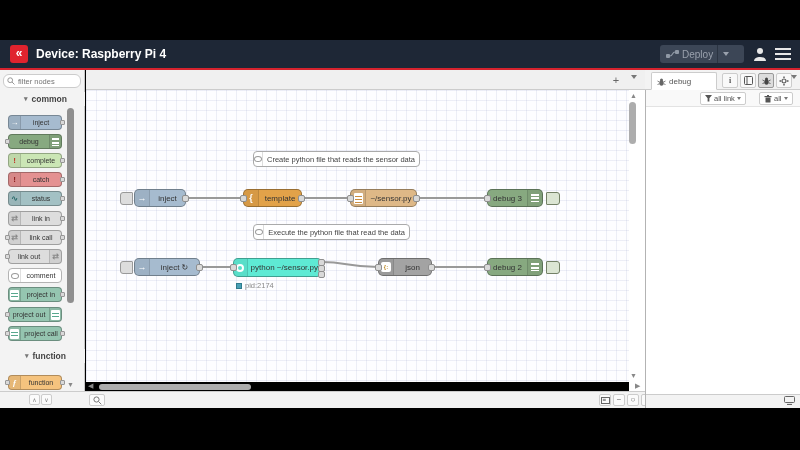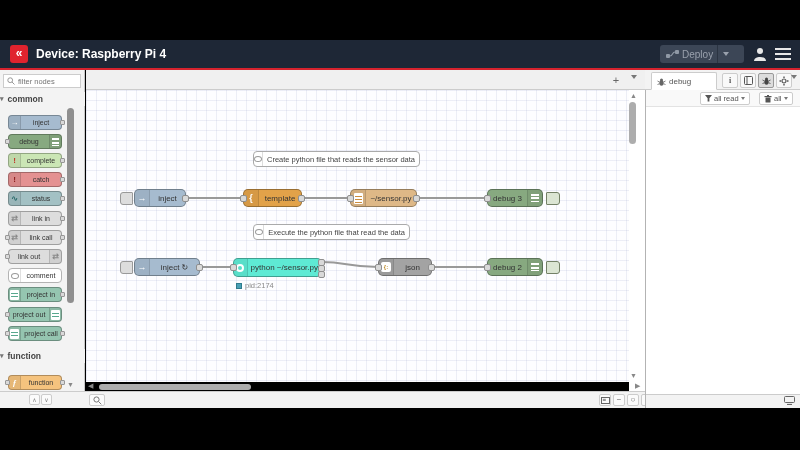--- a/index.html
+++ b/index.html
@@ -15,23 +15,23 @@
   .deploy-btn .dlabel { padding:0 4px 0 3px; }
   .deploy-caret { width:16px; height:18px; border-left:1px solid #2b3442; display:flex; align-items:center; justify-content:center; }
   .caret { width:0; height:0; border-left:3px solid transparent; border-right:3px solid transparent; border-top:4px solid #9aa1ad; }
   .user-btn { position:absolute; left:752px; top:6px; width:16px; height:16px; }
   .menu-btn { position:absolute; left:775px; top:8px; width:16px; height:12px; }
   .menu-btn div { height:2px; background:#e8e8e8; margin-bottom:3px; }
   .redline { position:absolute; left:0; top:68px; width:800px; height:2px; background:#d6232e; }
 
   
   .palette { position:absolute; left:0; top:70px; width:85px; height:338px; background:#f3f3f3; border-right:1px solid #c8c8c8; }
-  .pal-filter { position:absolute; left:3px; top:74px; width:78px; height:14px; background:#fff; border:1px solid #ccc; border-radius:0; display:flex; align-items:center; }
+  .pal-filter { position:absolute; left:3px; top:74px; width:78px; height:14px; background:#fff; border:1px solid #ccc; border-radius:6px; display:flex; align-items:center; }
   .pal-filter input { border:none; outline:none; width:58px; font-size:7.5px; color:#666; font-family:"Liberation Sans",sans-serif; background:transparent; }
-  .pal-cat { position:absolute; left:0; width:85px; height:14px; font-size:8.5px; font-weight:bold; color:#444; display:flex; align-items:center; background:#f3f3f3; }
+  .pal-cat { position:absolute; left:0; width:85px; height:14px; font-size:8.5px; font-weight:bold; color:#444; display:flex; align-items:center; padding-left:6px; background:#f3f3f3;justify-content:center; }
   .pal-cat .chev { color:#777; font-size:7px; margin-right:4px; }
   .pnode { position:absolute; left:8px; width:54px; height:15px; border:1px solid rgba(0,0,0,.28); border-radius:4px; display:flex; align-items:center; cursor:move; }
   .picon { width:12px; height:100%; display:flex; align-items:center; justify-content:center; color:#fff; font-size:8px; font-weight:bold; background:rgba(0,0,0,.06); }
   .picon.l { border-right:1px solid rgba(0,0,0,.12); border-radius:3px 0 0 3px; }
   .picon.r { order:2; border-left:1px solid rgba(0,0,0,.12); border-radius:0 3px 3px 0; }
   .plabel { flex:1; text-align:center; font-size:7px; color:#333; white-space:nowrap; }
   .pport { position:absolute; width:5px; height:5px; background:#d9d9d9; border:1px solid #979797; border-radius:1px; top:4px; }
   .pp-r { right:-4px; } .pp-l { left:-4px; }
   .pal-scroll { position:absolute; left:67px; top:108px; width:7px; height:195px; background:#8f8f8f; border-radius:4px; }
   .pal-down { position:absolute; left:67px; top:381px; font-size:7px; color:#888; }
@@ -403,21 +403,21 @@
         <line x1="8" y1="5" x2="9.5" y2="5" stroke="#555" stroke-width="1.4"></line>
       </svg>
   </div>
   <div class="sb-caret"><span class="caret-g"></span></div>
 
   <div class="sb-filter"></div>
   <div class="sbf-btn" style="left:700px">
     <svg width="7" height="7">
         <path d="M0,0 H7 L4.4,3.2 V6.5 H2.6 V3.2 Z" fill="#555"></path>
       </svg>
-    <span>all read</span>
+    <span>all link</span>
     <span class="caret-g" style="border-top-width:3px;border-left-width:2.5px;border-right-width:2.5px"></span>
   </div>
   <div class="sbf-btn" style="left:759px">
     <svg width="8" height="8">
         <rect x="1.5" y="2.5" width="5" height="5" rx="0.5" fill="#555"></rect>
         <rect x="0.5" y="1" width="7" height="1.2" fill="#555"></rect>
         <rect x="3" y="0" width="2" height="1" fill="#555"></rect>
       </svg>
     <span>all</span>
     <span class="caret-g" style="border-top-width:3px;border-left-width:2.5px;border-right-width:2.5px"></span>

